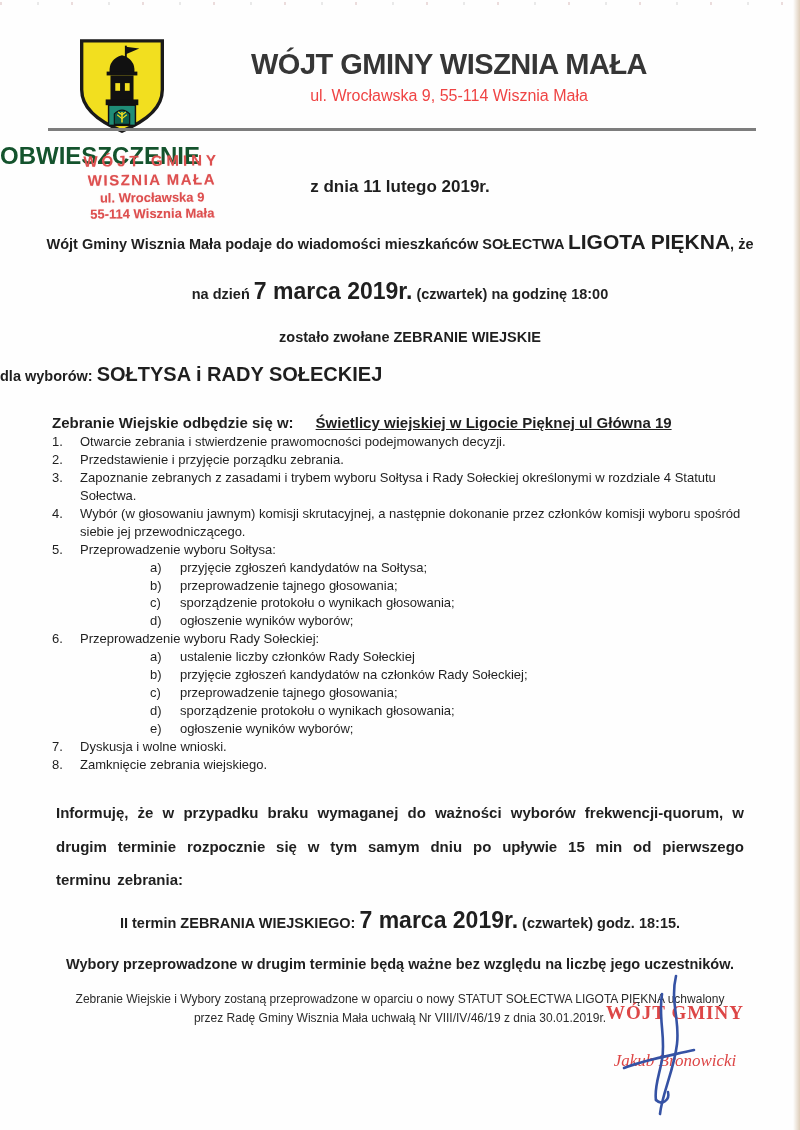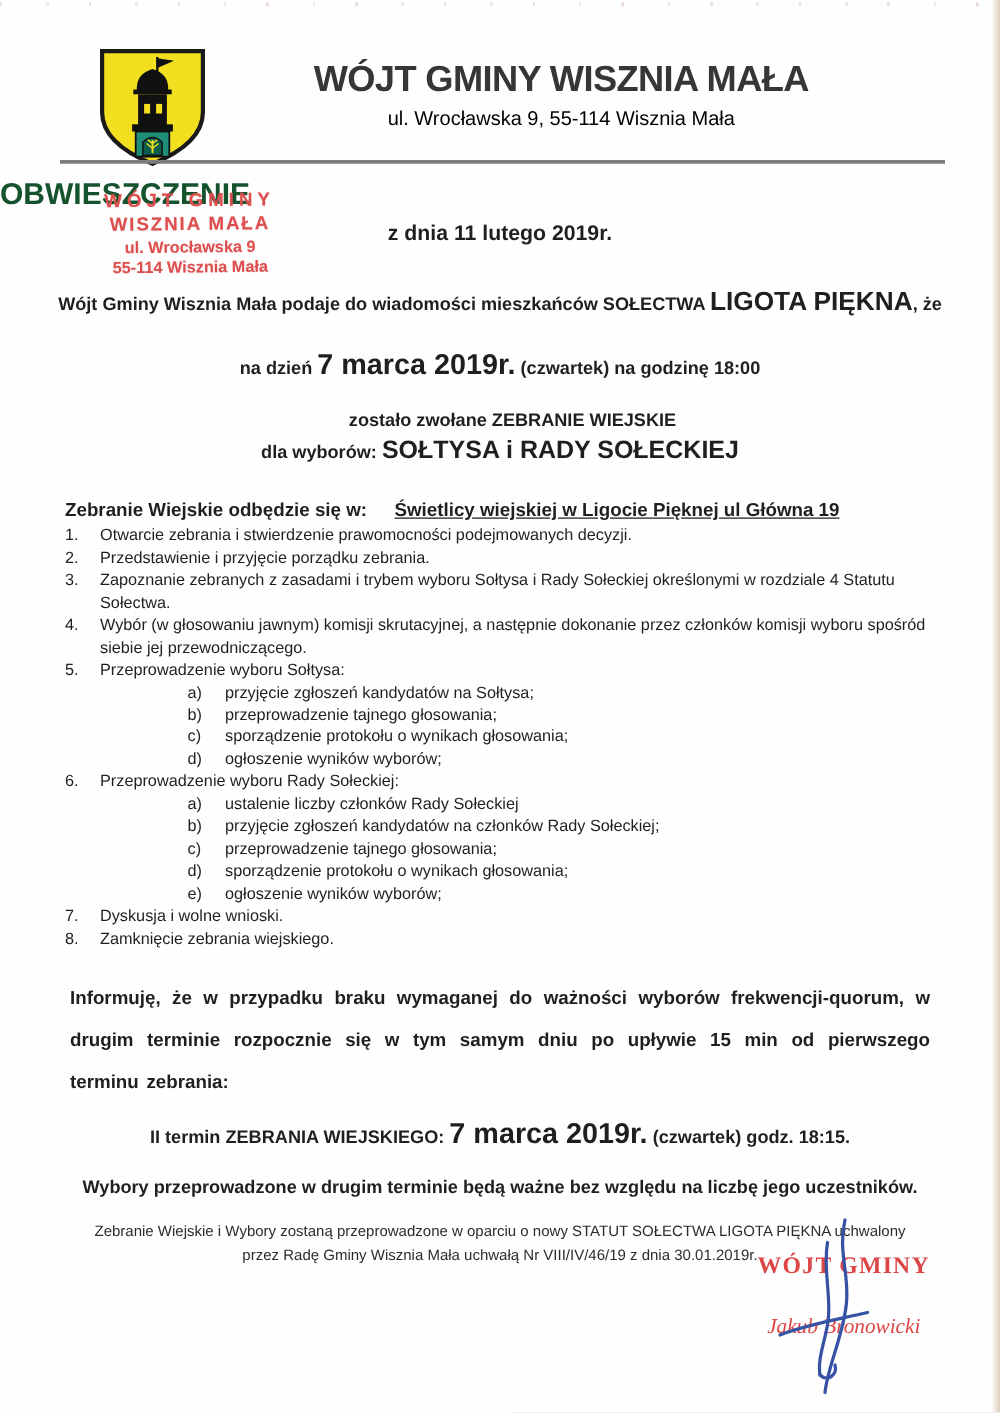--- a/index.html
+++ b/index.html
@@ -23,21 +23,21 @@
     background: repeating-linear-gradient(to right,
       rgba(180,120,120,0.25) 0 2px, transparent 2px 37px,
       rgba(150,150,150,0.2) 37px 39px, transparent 39px 71px);
   }
 
   
   .header { position: relative; height: 100px; padding-top: 38px; }
   .logo { position: absolute; left: 66px; top: 38px; width: 112px; height: 96px; }
   .header-text { position: absolute; left: 120px; right: 22px; top: 48px; text-align: center; }
   .header-title { font-size: 29px; font-weight: bold; letter-spacing: -0.5px; color: #363636; }
-  .header-address { font-size: 16px; color: #000000; margin-top: 6px; }
+  .header-address { font-size: 16px; color: #ef4444; margin-top: 6px; }
   .divider { position: absolute; left: 48px; top: 128px; width: 708px; height: 3px; background: #7d7d7d; }
 
   
   .stamp {
     position: absolute; left: 62px; top: 152px; width: 180px;
     text-align: center; color: #dd4f4f; transform: rotate(-0.6deg);
     text-shadow: 0 0 1px rgba(221,79,79,0.35);
   }
   .stamp-l1 { font-size: 15px; font-weight: bold; letter-spacing: 4px; }
   .stamp-l2 { font-size: 15px; font-weight: bold; letter-spacing: 1.5px; margin-top: 2px; }
@@ -48,21 +48,21 @@
   .notice-title { margin-top: 42px; font-size: 24px; font-weight: 900; color: #14532d; }
   .notice-date { text-align: center; font-size: 17px; font-weight: bold; margin-top: 7px; }
   .subject { text-align: center; font-size: 16.5px; font-weight: bold; margin-top: 28px; line-height: 1.45; }
 
   
   .intro { text-align: center; font-size: 14.5px; font-weight: bold; margin-top: 33px; }
   .intro .hl { font-size: 21px; }
   .dateline { text-align: center; font-size: 14.5px; font-weight: bold; margin-top: 24px; }
   .dateline .big { font-size: 23px; }
   .convened { text-align: center; font-size: 14.5px; font-weight: bold; margin-top: 24px; padding-left: 20px; }
-  .forline { text-align: center; font-size: 14.5px; font-weight: bold; margin-top: 4px; }
+  .forline { text-align: left; font-size: 14.5px; font-weight: bold; margin-top: 18px; }
   .forline .big { font-size: 20px; }
   .venue { margin: 28px 48px 0 52px; font-size: 15px; font-weight: bold; }
   .venue .place { text-decoration: underline; margin-left: 22px; }
 
   
   .agenda-heading { margin: 22px 48px 2px 52px; font-size: 13px; font-weight: bold; }
   ol.agenda { list-style: none; counter-reset: n; margin: 2px 44px 0 52px; font-size: 13px; line-height: 1.38; }
   ol.agenda > li { counter-increment: n; position: relative; padding-left: 28px; }
   ol.agenda > li::before { content: counter(n) "."; position: absolute; left: 0; }
   ol.sub { list-style: none; counter-reset: s; margin-left: 70px; }

